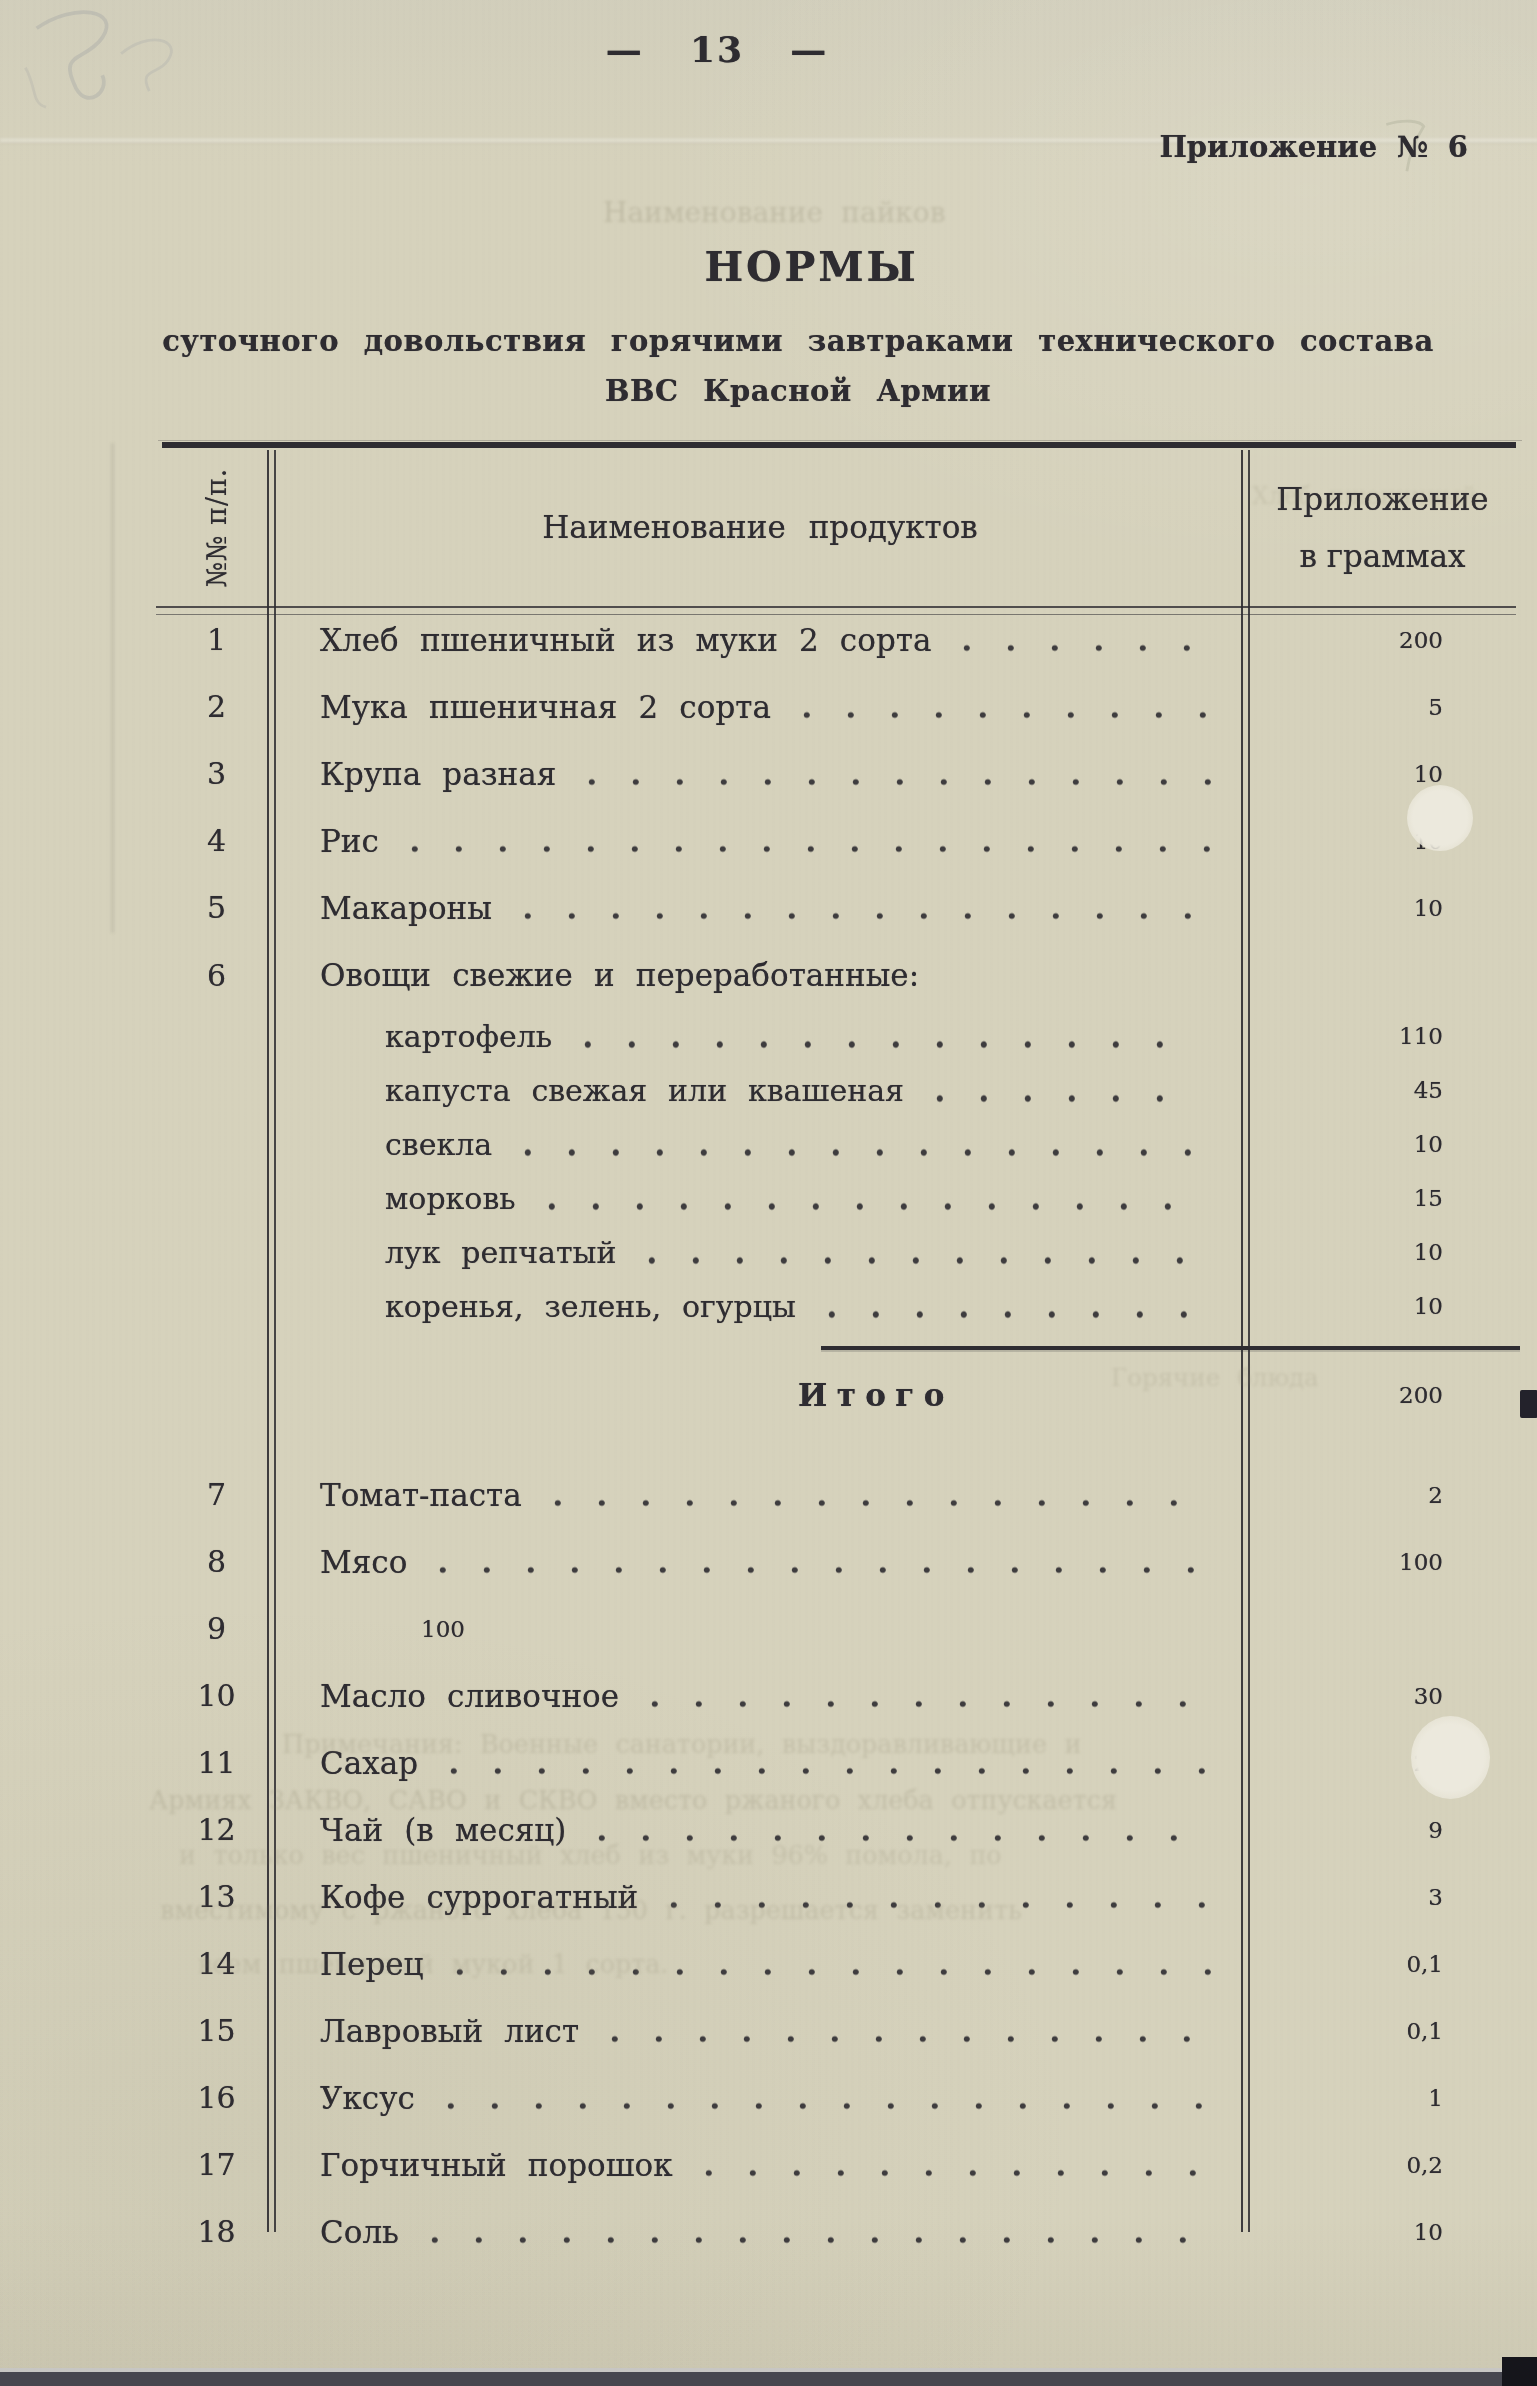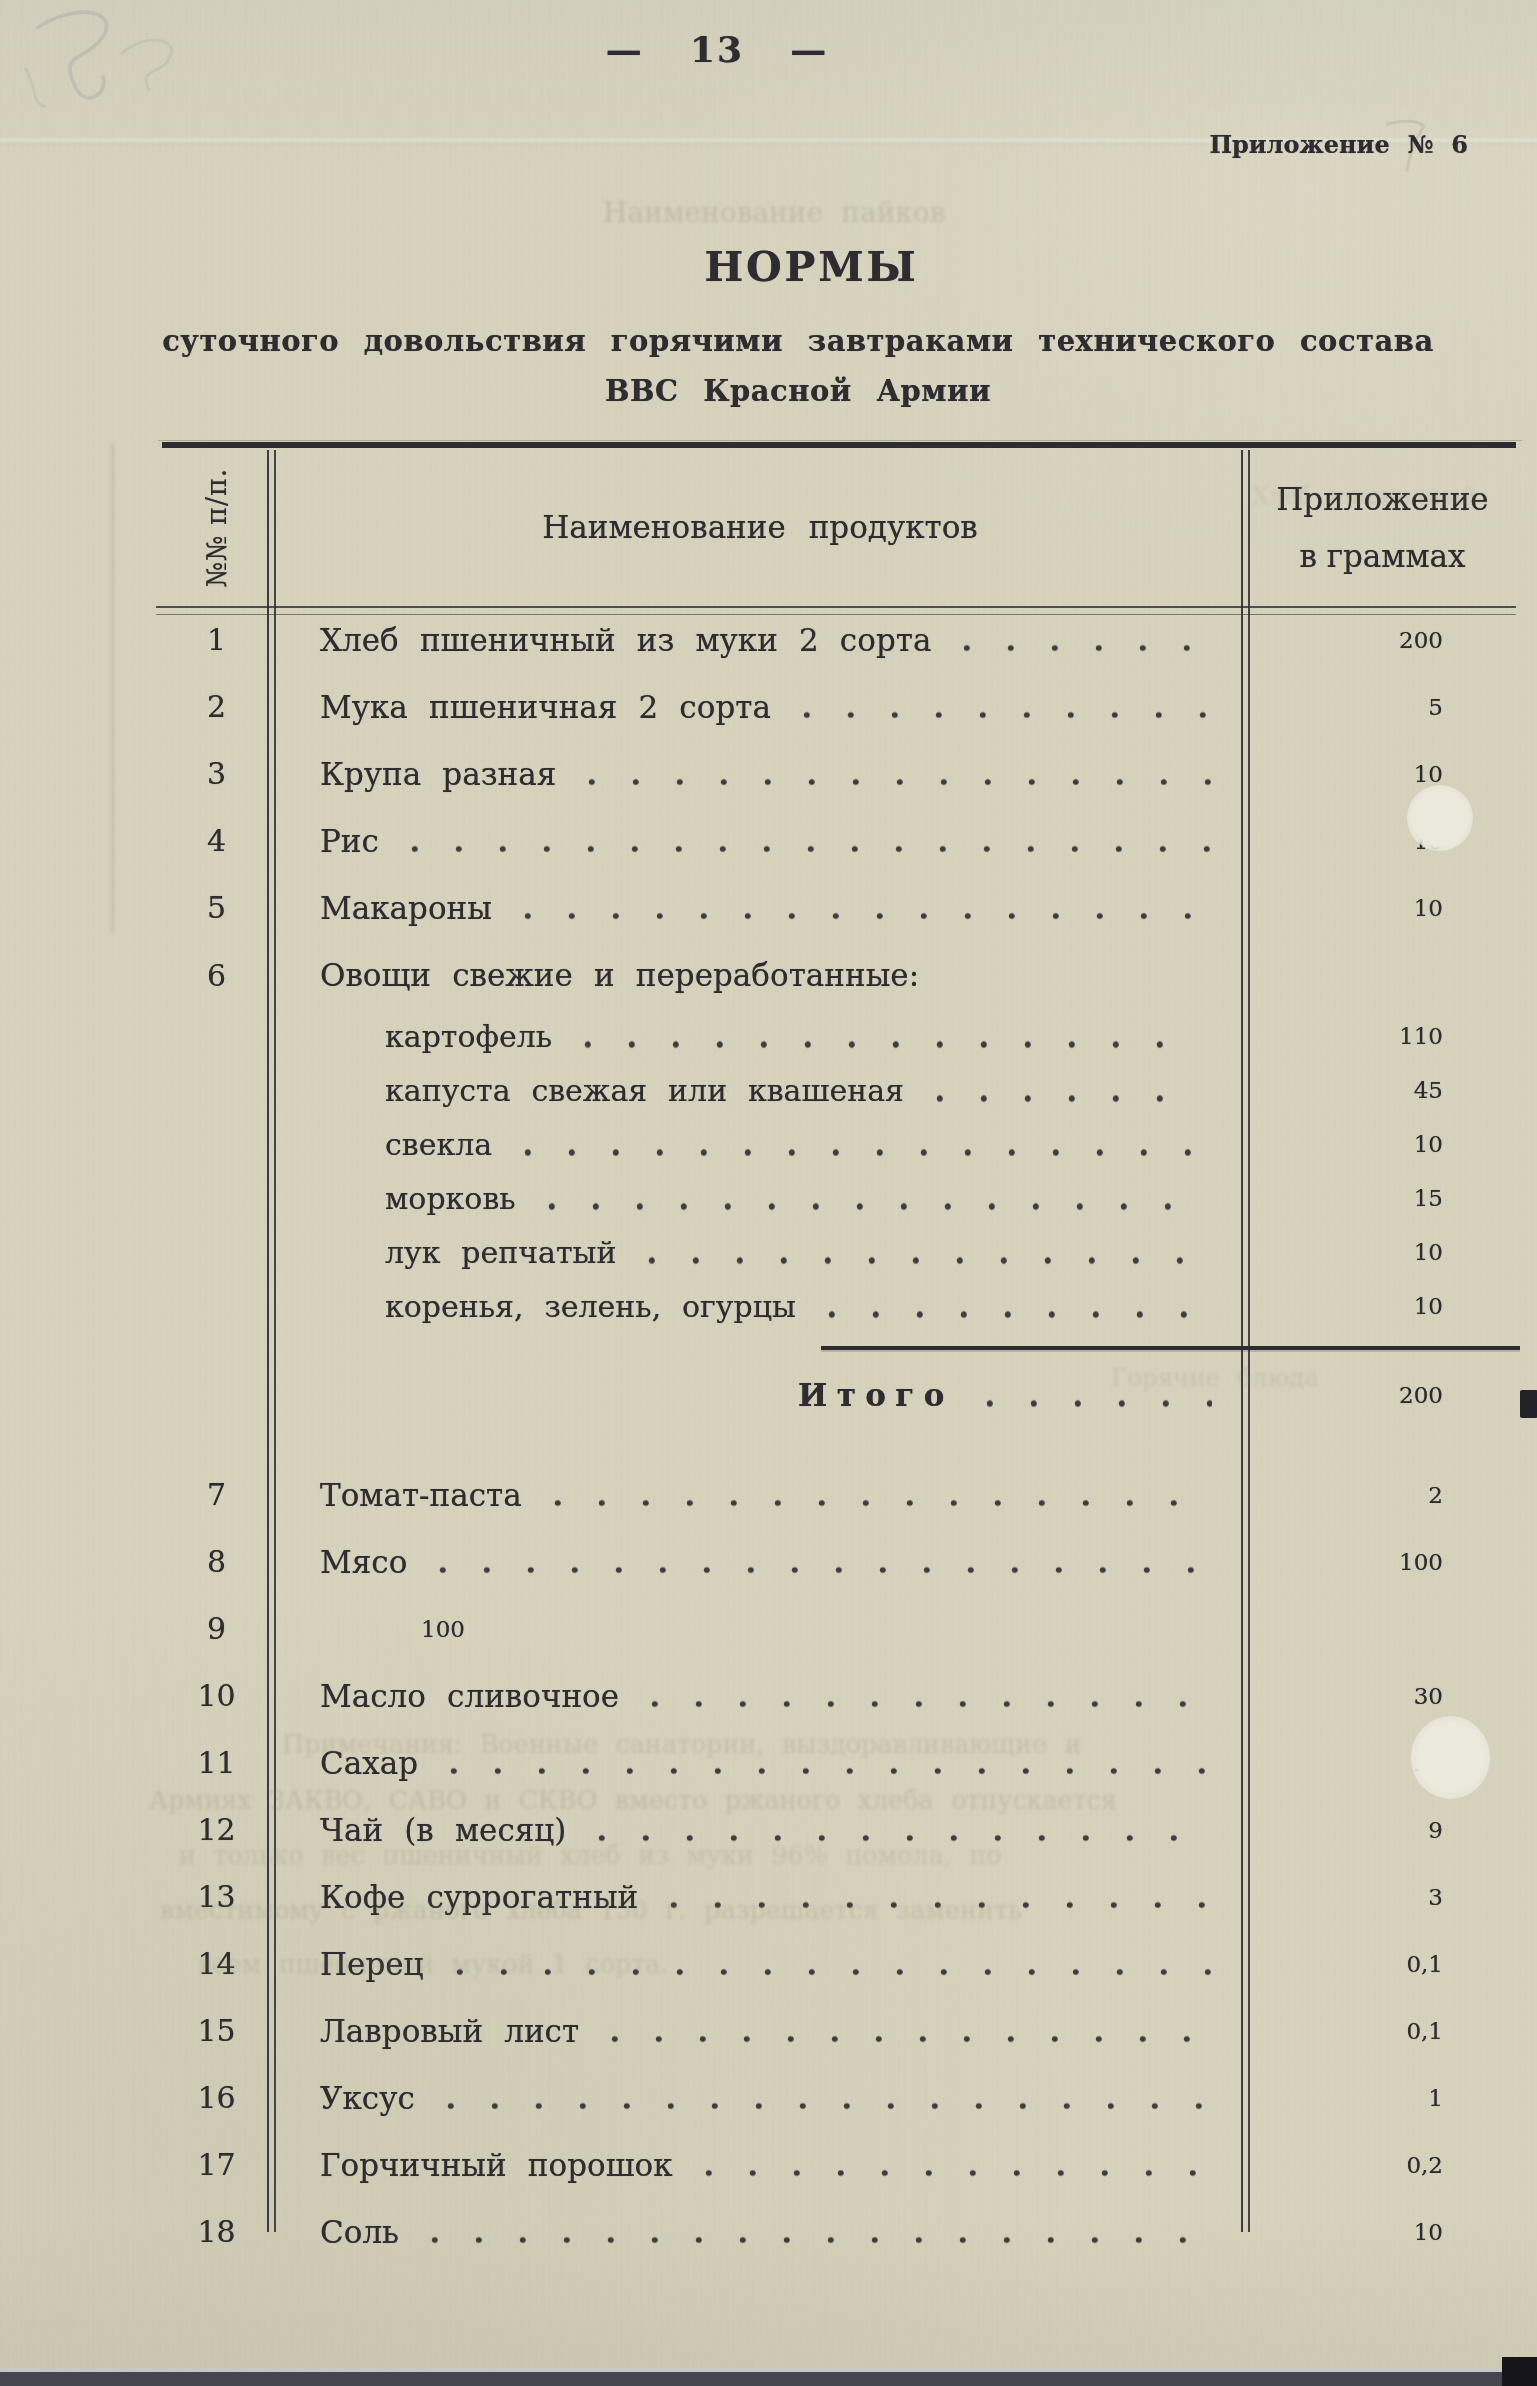--- a/index.html
+++ b/index.html
@@ -23,21 +23,21 @@
   .crease-h{position:absolute;left:0;right:0;top:137px;height:6.6px;
     background:linear-gradient(180deg,rgba(255,255,255,.0),rgba(255,255,255,.30),rgba(150,145,125,.12));
     filter:blur(0.9px);}
   .crease-v{position:absolute;left:111px;top:443px;height:490px;width:2.8px;
     background:rgba(60,55,45,.10);filter:blur(1.4px);}
 
   .ink{color:#2e2c31;text-shadow:0 0 0.7px rgba(40,38,44,.65);}
 
   .page-num{position:absolute;top:28px;left:0;right:104px;text-align:center;
     font-size:36px;font-weight:bold;letter-spacing:1.9px;word-spacing:32px;}
-  .appendix{position:absolute;top:130px;right:70px;font-size:24px;font-weight:600;word-spacing:9.4px;text-align:right;}
+  .appendix{position:absolute;top:130px;right:70px;font-size:29px;font-weight:600;word-spacing:9.4px;text-align:right;}
   .doc-title{position:absolute;top:243px;left:85px;right:0;text-align:center;
     font-size:41px;font-weight:bold;letter-spacing:2.8px;}
   .doc-subtitle{position:absolute;top:316px;left:113px;right:55px;text-align:center;
     font-size:29px;font-weight:bold;word-spacing:14px;line-height:50px;letter-spacing:0.5px;}
 
   .norma-table{position:absolute;top:442px;left:162px;width:1354px;height:1817px;
     border-top:6.6px solid #2e2c31;box-sizing:border-box;}
   .norma-table::before{content:"";position:absolute;left:-3.8px;right:-5.6px;top:-8.5px;height:1.9px;
     background:rgba(46,44,49,.25);}
   .vline{position:absolute;top:1.9px;height:1782px;width:8.5px;box-sizing:border-box;
@@ -64,21 +64,21 @@
     word-spacing:11.3px;white-space:nowrap;}
   .leader{flex:1;height:7.5px;min-width:38px;margin-left:32px;margin-right:13px;
     align-self:center;transform:translateY(8.5px);
     background-image:radial-gradient(circle at 3.8px 3.8px, rgba(46,44,49,.9) 2.5px, rgba(0,0,0,0) 3.5px);
     background-size:44px 7.5px;background-repeat:repeat-x;}
   .cell-qty{width:267px;box-sizing:border-box;text-align:right;padding-right:73px;font-size:23px;}
   .row.group{height:68px;}
   .row.sub{height:54px;font-size:30px;gap:16px;}
   .row.sub .cell-name{padding-left:98px;}
   .row.total{height:60px;margin-bottom:36px;}
-  .row.total .cell-name{padding-left:527px;font-weight:600;letter-spacing:9.4px;word-spacing:0;}
+  .row.total .cell-name{padding-left:527px;font-weight:600;letter-spacing:9.4px;word-spacing:0;flex-direction:column;}
   .total-rule{height:32px;position:relative;}
   .total-rule::after{content:"";position:absolute;left:659px;right:-3.8px;top:13px;height:3.8px;
     background:#2e2c31;box-shadow:0 1.9px 0 rgba(46,44,49,.2);}
 
   .ghost{position:absolute;color:#857f67;white-space:nowrap;pointer-events:none;
     font-family:"DejaVu Serif","Liberation Serif",serif;filter:blur(1.5px);word-spacing:9.4px;}
 
   .punch-hole{position:absolute;border-radius:50%;
     background:radial-gradient(circle,#ece9dd 58%,rgba(236,233,221,.65) 78%,rgba(236,233,221,0) 100%);}
   .hole-1{left:1407px;top:785px;width:66px;height:66px;}

